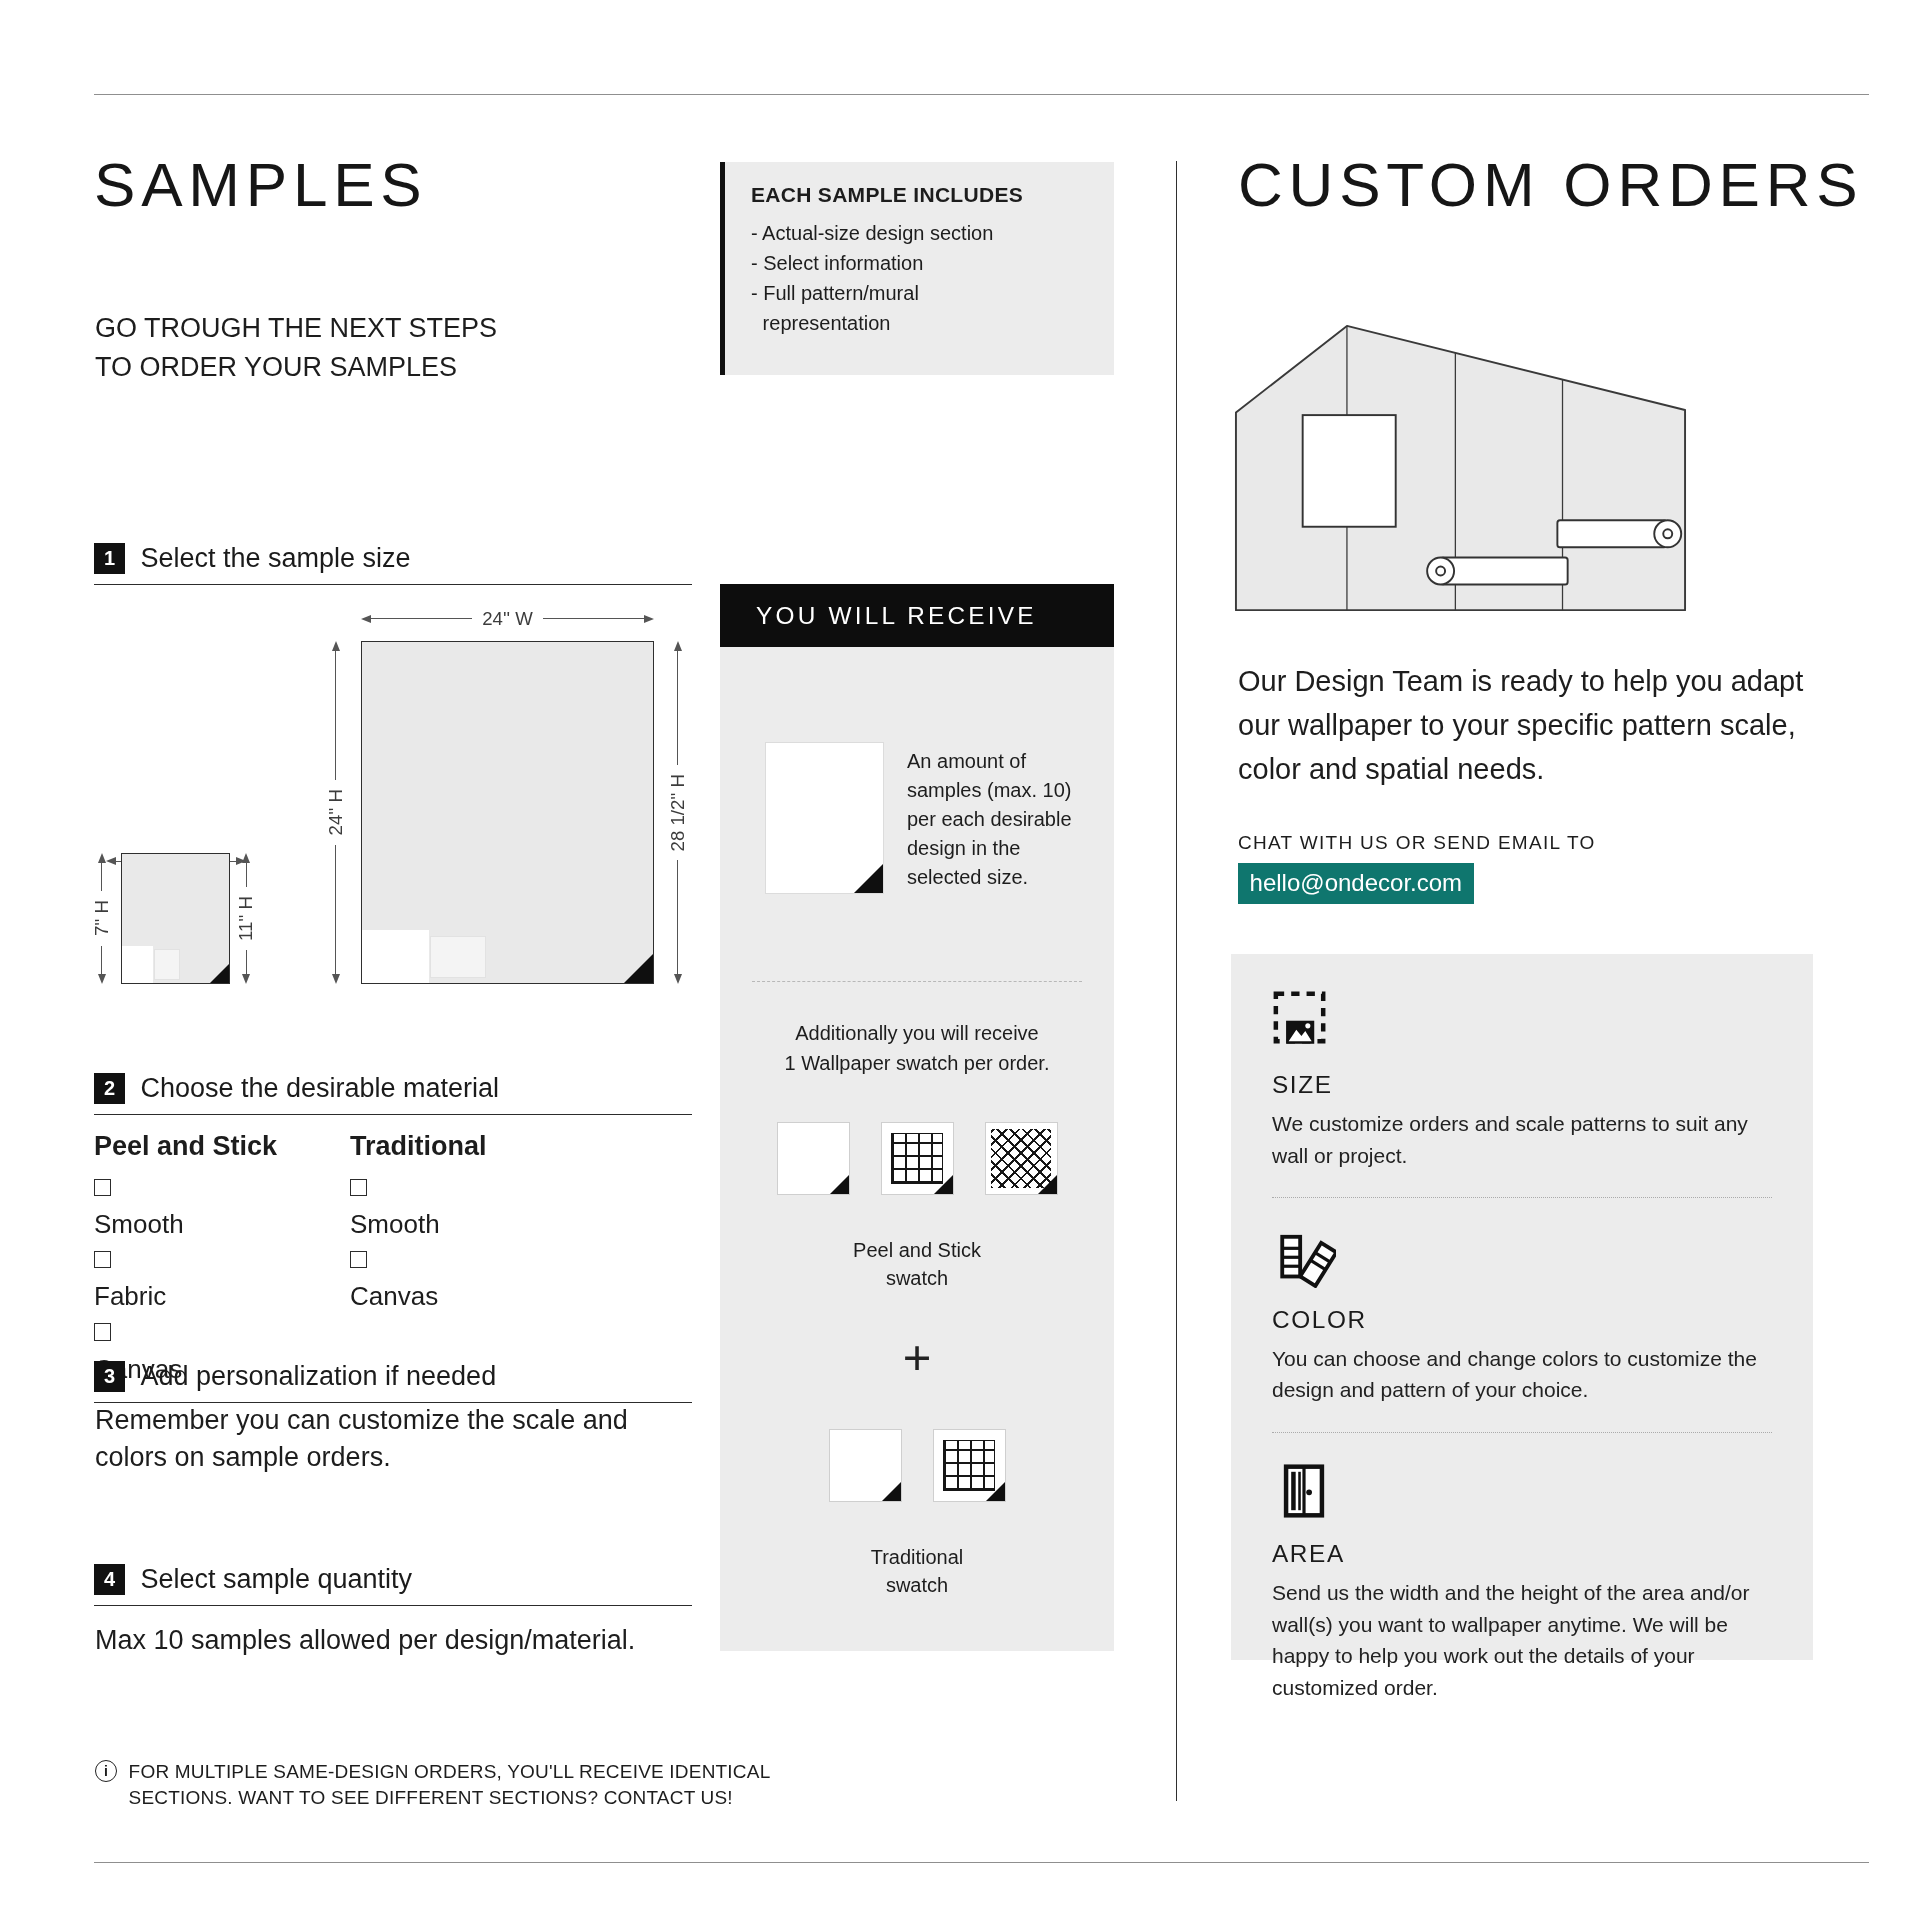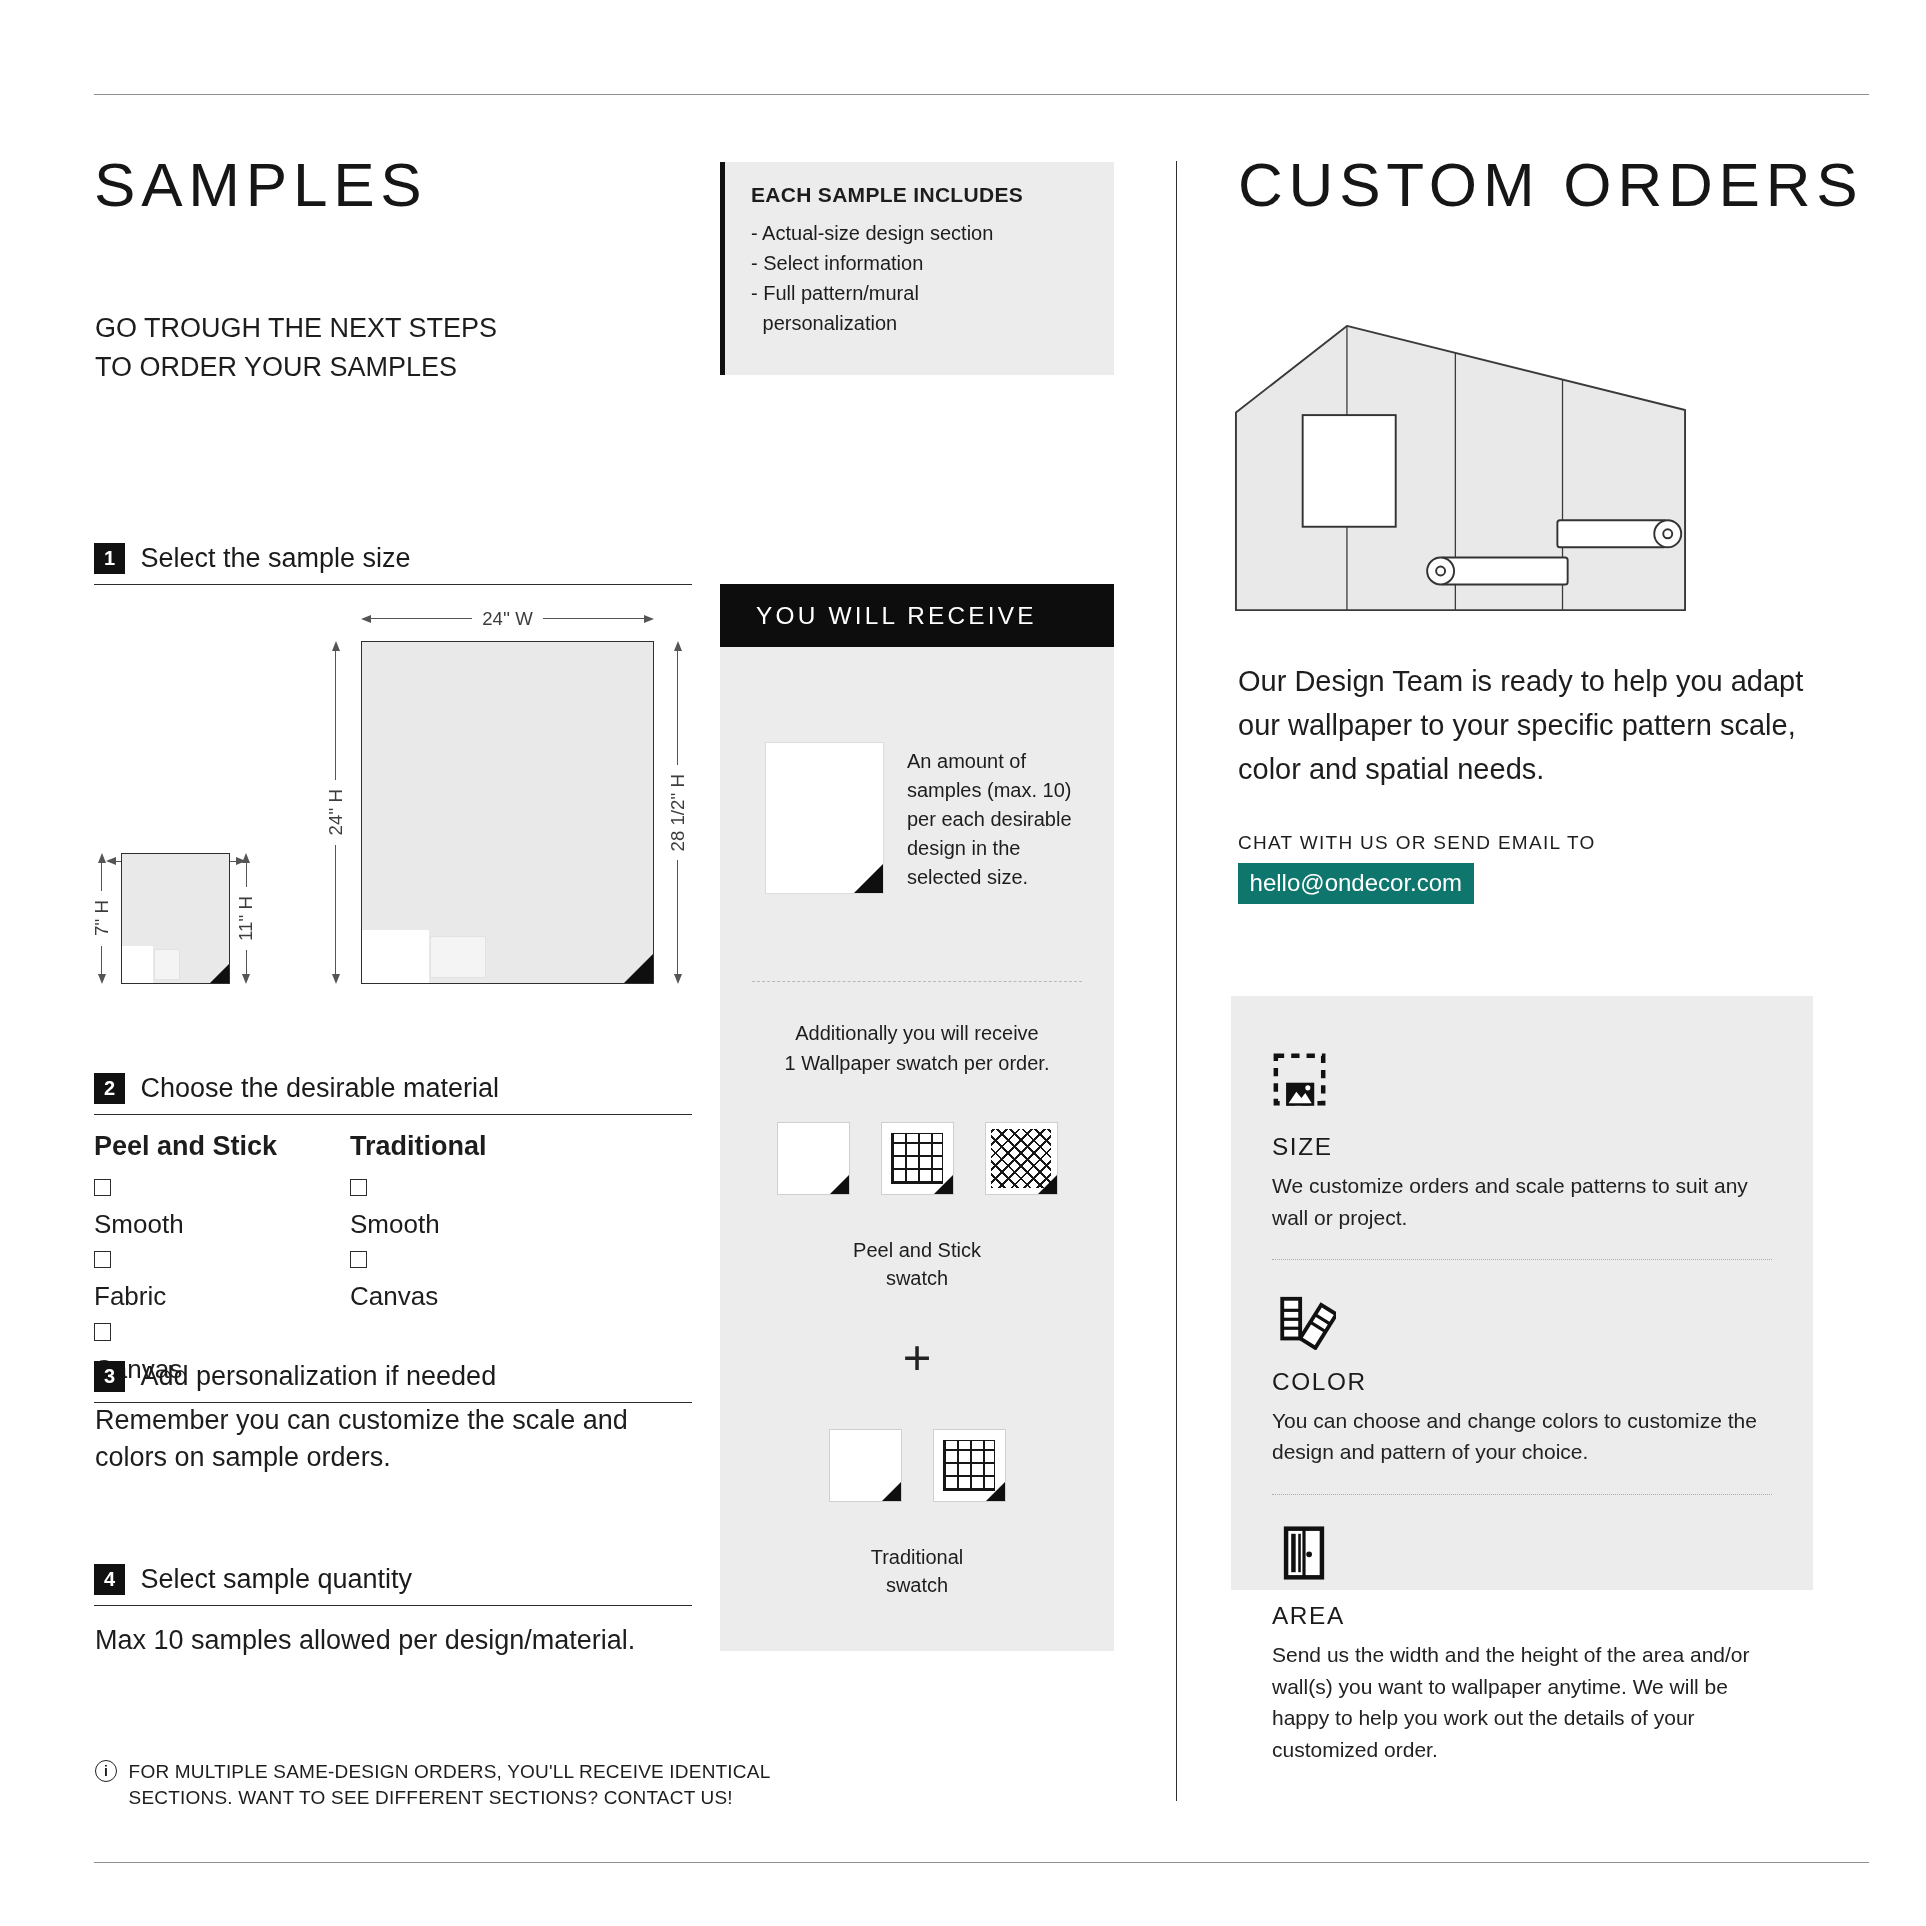--- a/index.html
+++ b/index.html
@@ -78,21 +78,21 @@
     background-image: repeating-linear-gradient(45deg, #161616 0 1.9px, transparent 1.9px 9px),
                       repeating-linear-gradient(-45deg, #161616 0 1.9px, transparent 1.9px 9px); }
   .swatch-label { position:absolute; width:100%; text-align:center; font-size:20px; line-height:1.42; }
   #plus-sign { position:absolute; top:682px; width:100%; text-align:center; font-size:49px; font-weight:300; color:#222; }
 
   
   #house-illustration { position:absolute; left:1234px; top:324px; }
   #custom-intro { position:absolute; left:1238px; top:659px; width:586px; font-size:29px; line-height:1.52; }
   #contact-label { position:absolute; left:1238px; top:832px; font-size:19px; letter-spacing:1.3px; }
   #email-badge { position:absolute; left:1238px; top:863px; background:#0f766e; color:#fff; font-size:24px; padding:6.4px 11.6px; display:inline-block; }
-  #custom-panel { position:absolute; left:1231px; top:996px; width:582px; height:594px; background:#ececec; padding:56px 41px; }
+  #custom-panel { position:absolute; left:1231px; top:954px; width:582px; height:706px; background:#ececec; padding:36px 41px; }
   .feature-icon { width:64px; height:64px; }
   .feature-title { font-size:24.4px; letter-spacing:1.6px; margin-top:15.4px; color:#1b1b1b; }
   .feature-text { font-size:21px; line-height:1.5; margin-top:9px; color:#222; }
   .dotted-div { border-top:1.3px dotted #ababab; margin:26px 0; }
 </style>
 </head>
 <body>
 
 <div class="canvas">
   <div class="rule top"></div>
@@ -103,21 +103,21 @@
   <div id="samples-intro">
     <div>GO TROUGH THE NEXT STEPS</div>
     <div>TO ORDER YOUR SAMPLES</div>
   </div>
 
   <div id="includes-box">
     <div class="inc-title">EACH SAMPLE INCLUDES</div>
     <div class="inc-line">- Actual-size design section</div>
     <div class="inc-line">- Select information</div>
     <div class="inc-line">- Full pattern/mural</div>
-    <div class="inc-line indent">personalization</div>
+    <div class="inc-line indent">representation</div>
   </div>
 
   <div class="step" style="top:543px;">
     <div class="step-head">
       <div class="step-num">1</div>
       <div class="step-title">Select the sample size</div>
     </div>
   </div>
 
   <div id="size-diagram">

